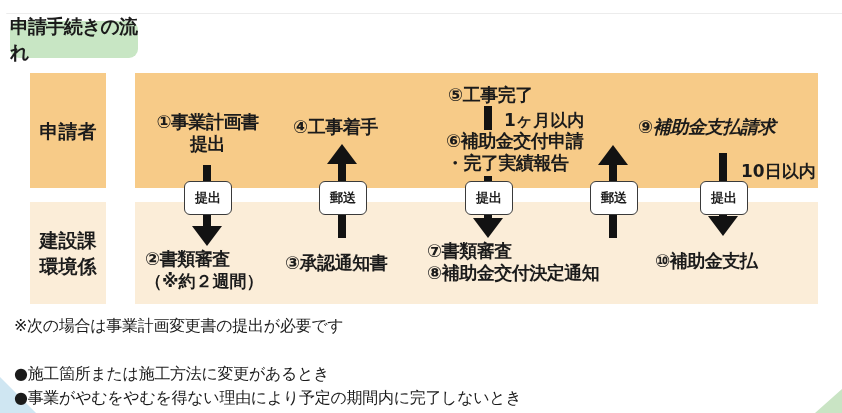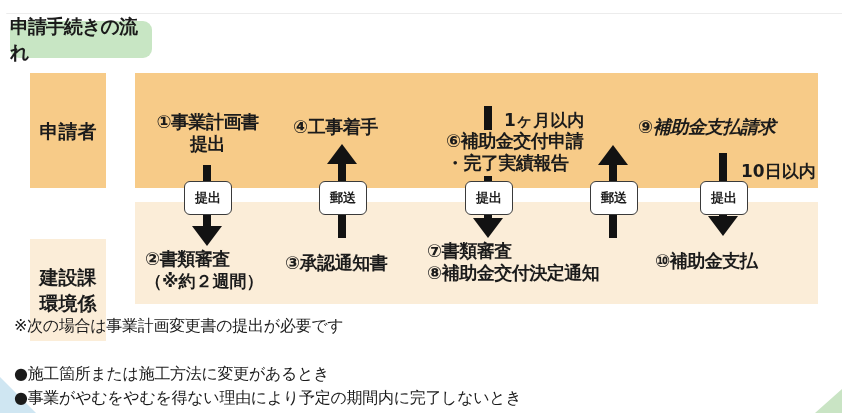--- a/index.html
+++ b/index.html
@@ -3,32 +3,32 @@
 <meta charset="utf-8">
 <style>
   html,body{margin:0;padding:0;background:#ffffff;}
   .stage{
     position:relative;width:842px;height:413px;background:#ffffff;overflow:hidden;
     font-family:"DejaVu Sans","Liberation Sans",sans-serif;color:#1b1b1b;
   }
   .topline{position:absolute;left:6px;top:13px;width:836px;height:0;
     border-top:1px solid #ececec;border-radius:8px 0 0 0;}
   .badge{
-    position:absolute;left:10px;top:21px;width:142px;height:37px;
+    position:absolute;left:10px;top:21px;width:128px;height:37px;
     background:#c8e6c4;border-radius:9px;display:flex;align-items:center;justify-content:center;
     font-size:19px;font-weight:700;letter-spacing:-1px;
   }
   .lane{position:absolute;background:#f7cb88;}
   .lane-bottom{background:#fbedd8;}
   .lane-label{
     position:absolute;left:30px;width:76px;background:#f7cb88;
     display:flex;flex-direction:column;align-items:center;justify-content:center;
     font-size:19px;font-weight:700;line-height:26px;
   }
-  .lane-label.bottom{background:#fbedd8;margin-top:37px;}
+  .lane-label.bottom{background:#fbedd8;}
   .step{position:absolute;font-size:18px;font-weight:600;line-height:22px;z-index:2;letter-spacing:-0.5px;}
   .step .sub{display:block;font-size:17px;font-weight:600;letter-spacing:0;}
   .center{text-align:center;}
   .anno{position:absolute;font-size:17px;font-weight:600;z-index:2;}
   .vline{position:absolute;width:8px;background:#121212;z-index:1;}
   .head{position:absolute;width:0;height:0;z-index:1;}
   .head.down{border-left:15px solid transparent;border-right:15px solid transparent;border-top:20px solid #121212;}
   .head.up{border-left:15px solid transparent;border-right:15px solid transparent;border-bottom:20px solid #121212;}
   .tag{
     position:absolute;top:181px;width:46px;height:32px;background:#ffffff;
@@ -60,20 +60,21 @@
     <span>建設課</span>
     <span>環境係</span>
   </div>
   <div class="lane lane-bottom" style="left:135px;top:202px;width:683px;height:102px;"></div>
 
   <div class="step center" style="left:140px;top:111px;width:135px;">
     <span style="display:block">①事業計画書</span>
     <span style="display:block">提出</span>
   </div>
   <div class="step" style="left:293px;top:116px;">④工事着手</div>
+  <div class="step" style="left:448px;top:84px;">⑤工事完了</div>
   <div class="anno" style="left:504px;top:109px;">1ヶ月以内</div>
   <div class="step" style="left:446px;top:130px;">
     <span style="display:block">⑥補助金交付申請</span>
     <span style="display:block">・完了実績報告</span>
   </div>
   <div class="step" style="left:638px;top:116px;font-style:italic;">⑨補助金支払請求</div>
   <div class="anno" style="left:741px;top:160px;">10日以内</div>
 
   <div class="step" style="left:145px;top:248px;">
     <span style="display:block">②書類審査</span>

